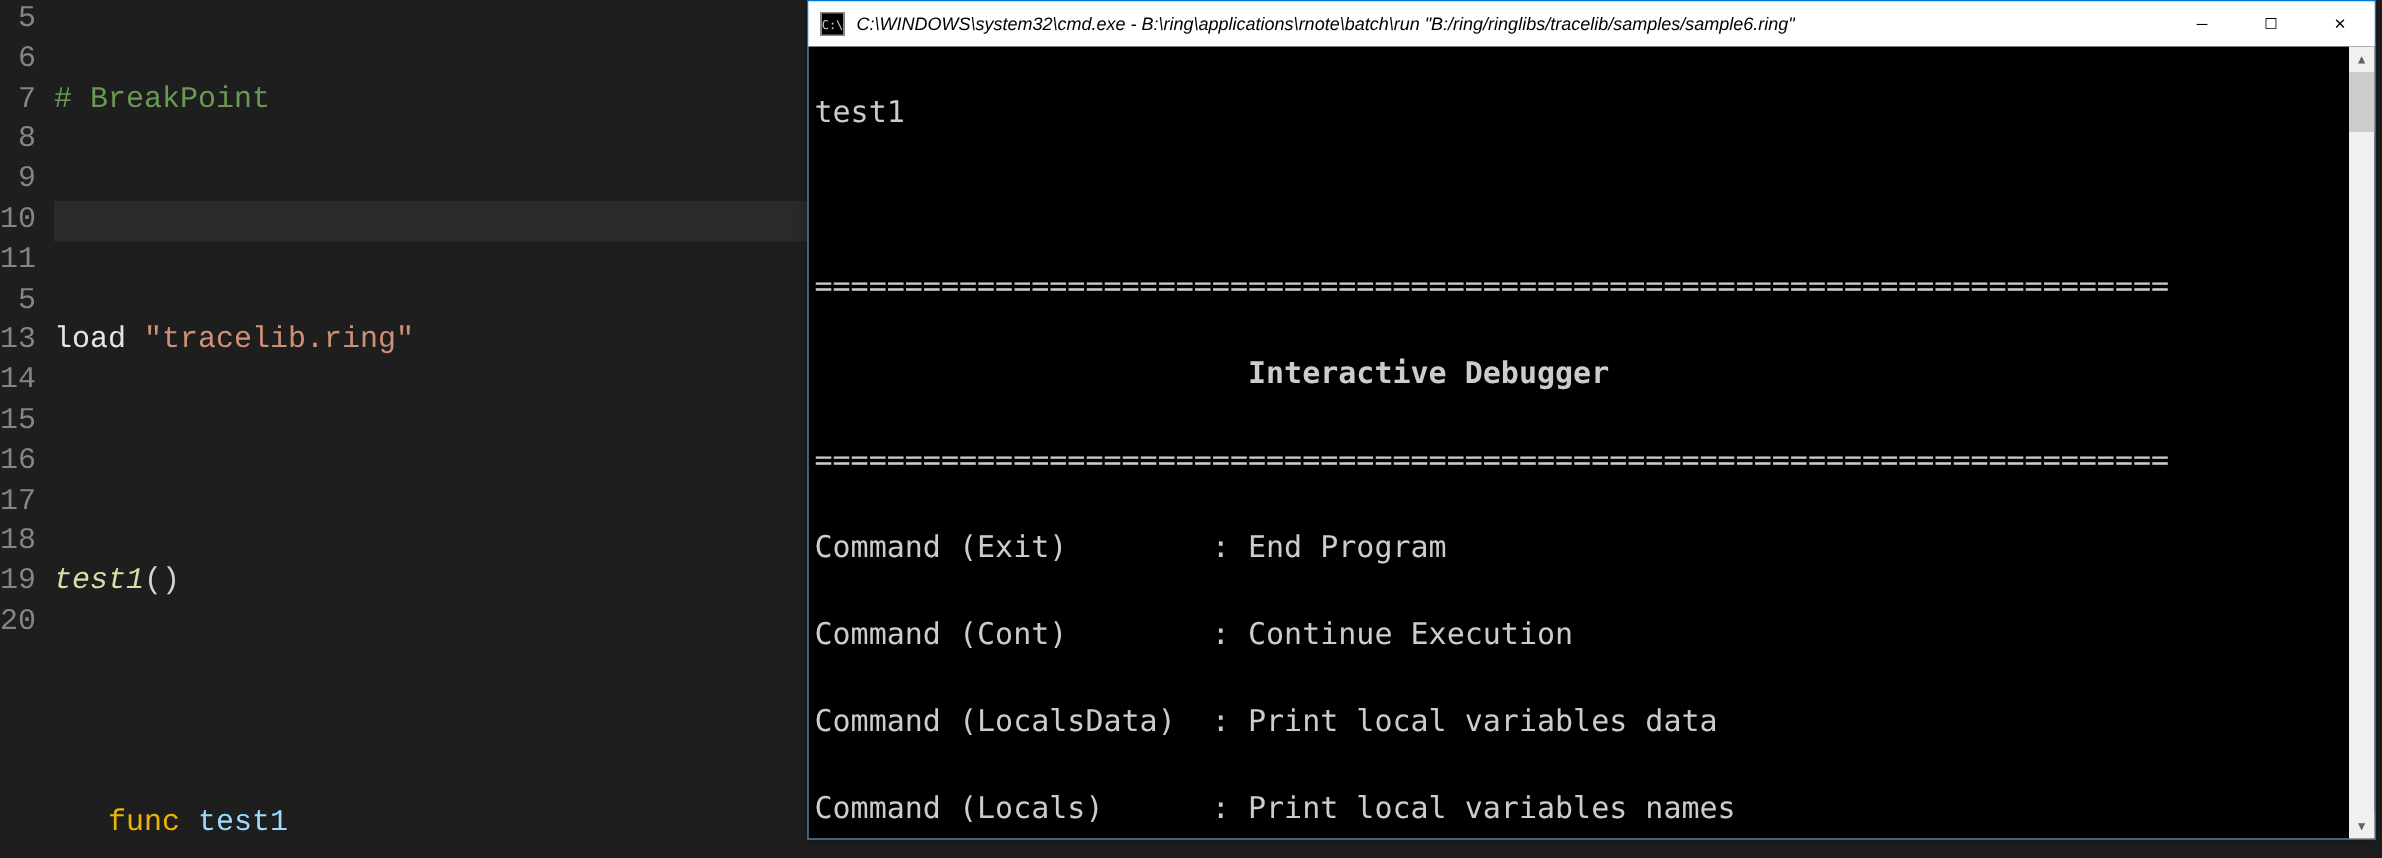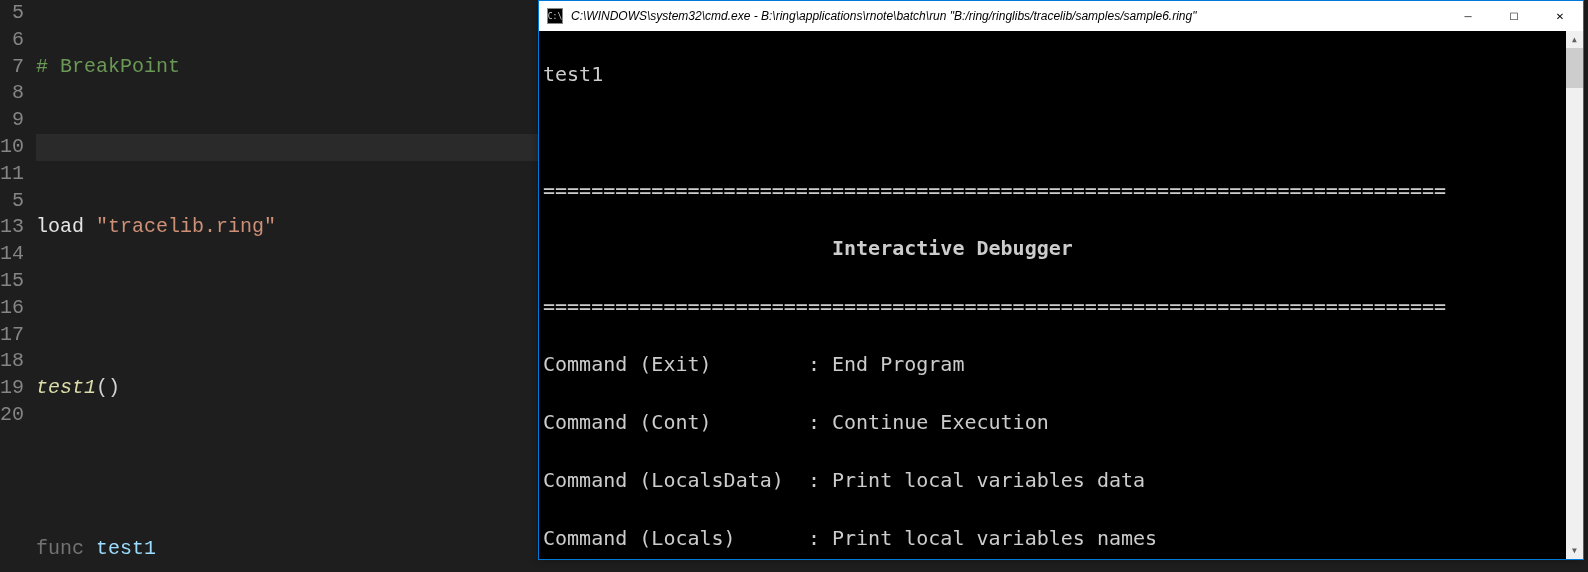--- a/index.html
+++ b/index.html
@@ -31,21 +31,21 @@
     .code-content {
       flex: 1;
       padding-left: 6px;
       color: #d4d4d4;
       white-space: pre;
     }
     .code-line { height: 26.8px; }
     .current-line { background: #2a2a2a; }
     .comment { color: #6a9955; }
     .keyword-load { color: #e5e5e5; }
-    .keyword-func { color: #737373; }
+    .keyword-func { color: #eab308; margin-left: 36px; }
     .string { color: #ce9178; }
     .identifier-call { color: #dcdcaa; font-style: italic; }
     .fn-name { color: #9cdcfe; }
     .plain { color: #d4d4d4; }
 
     .terminal-window {
       position: absolute;
       left: 538px;
       top: 0;
       width: 1046px;

